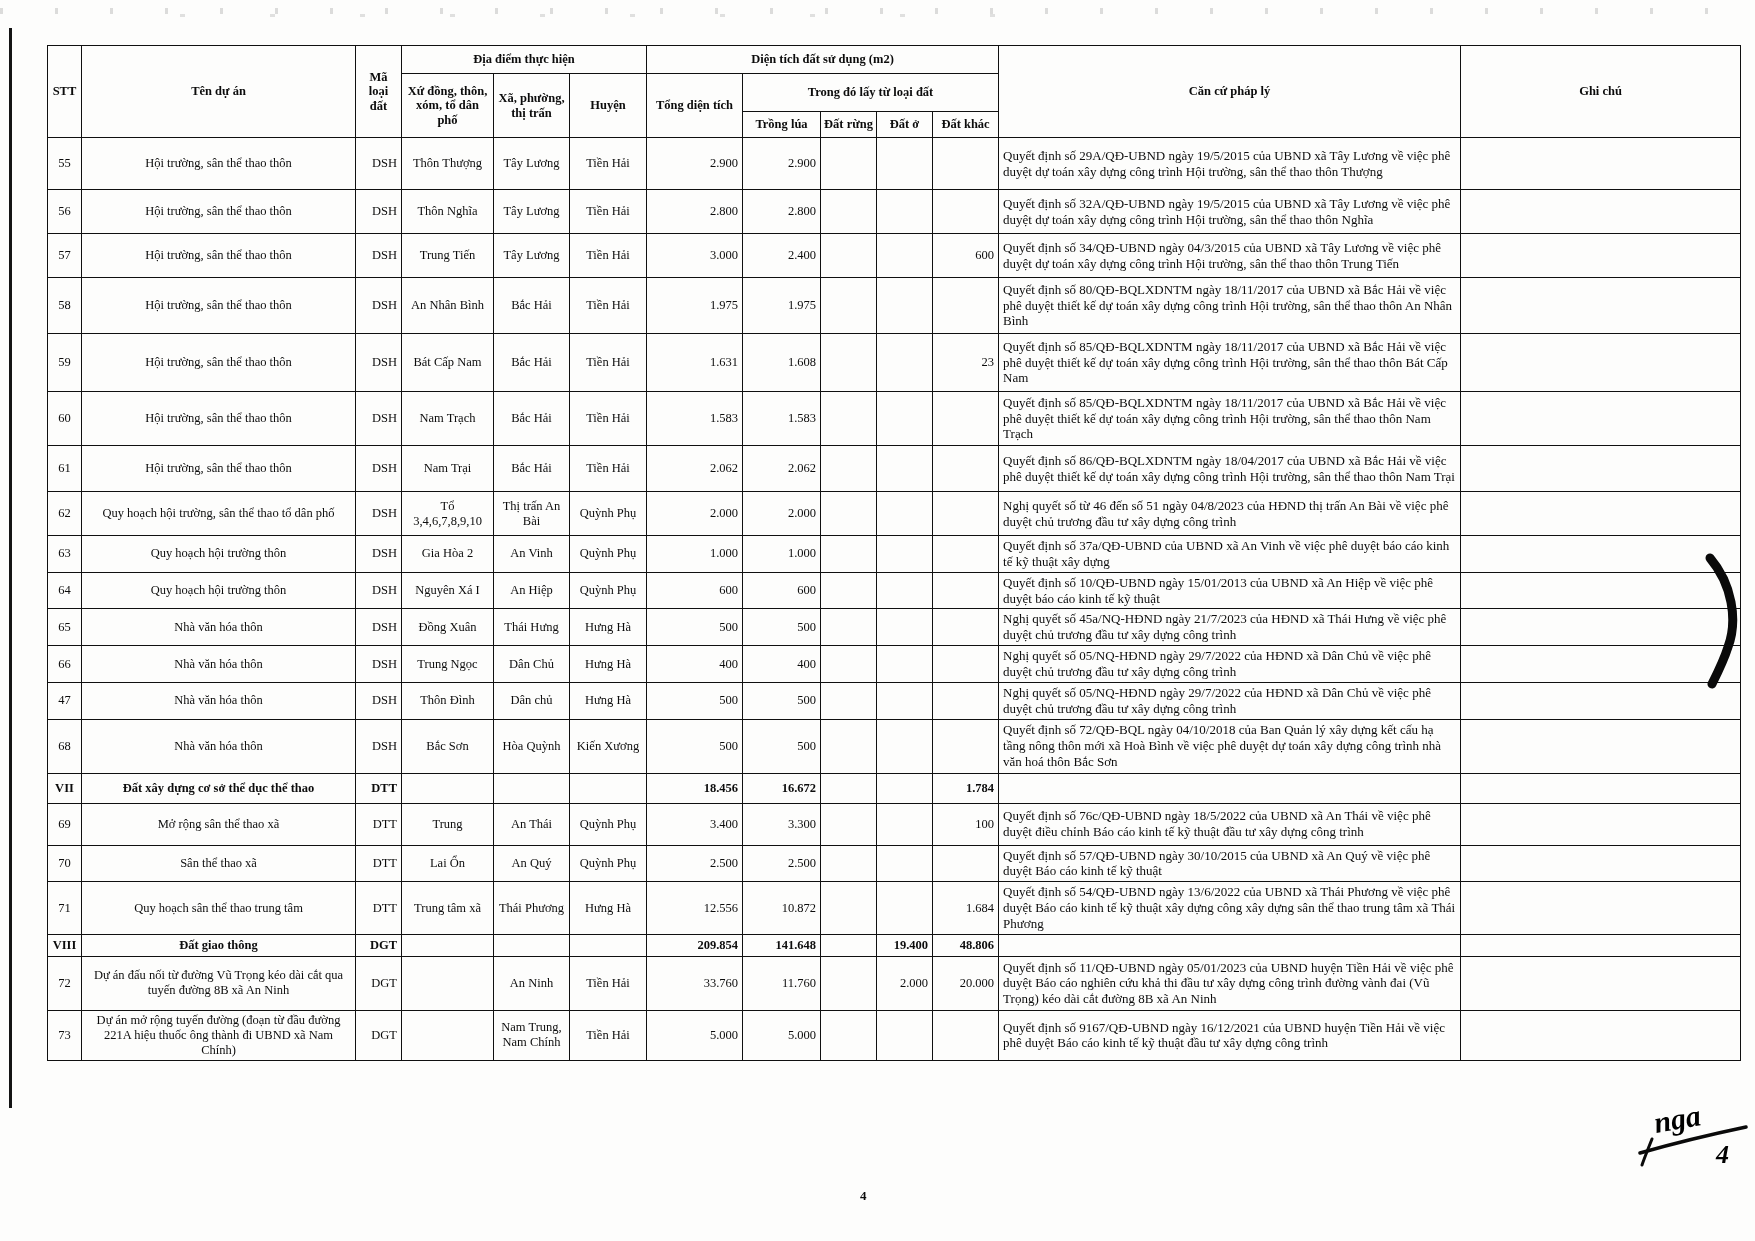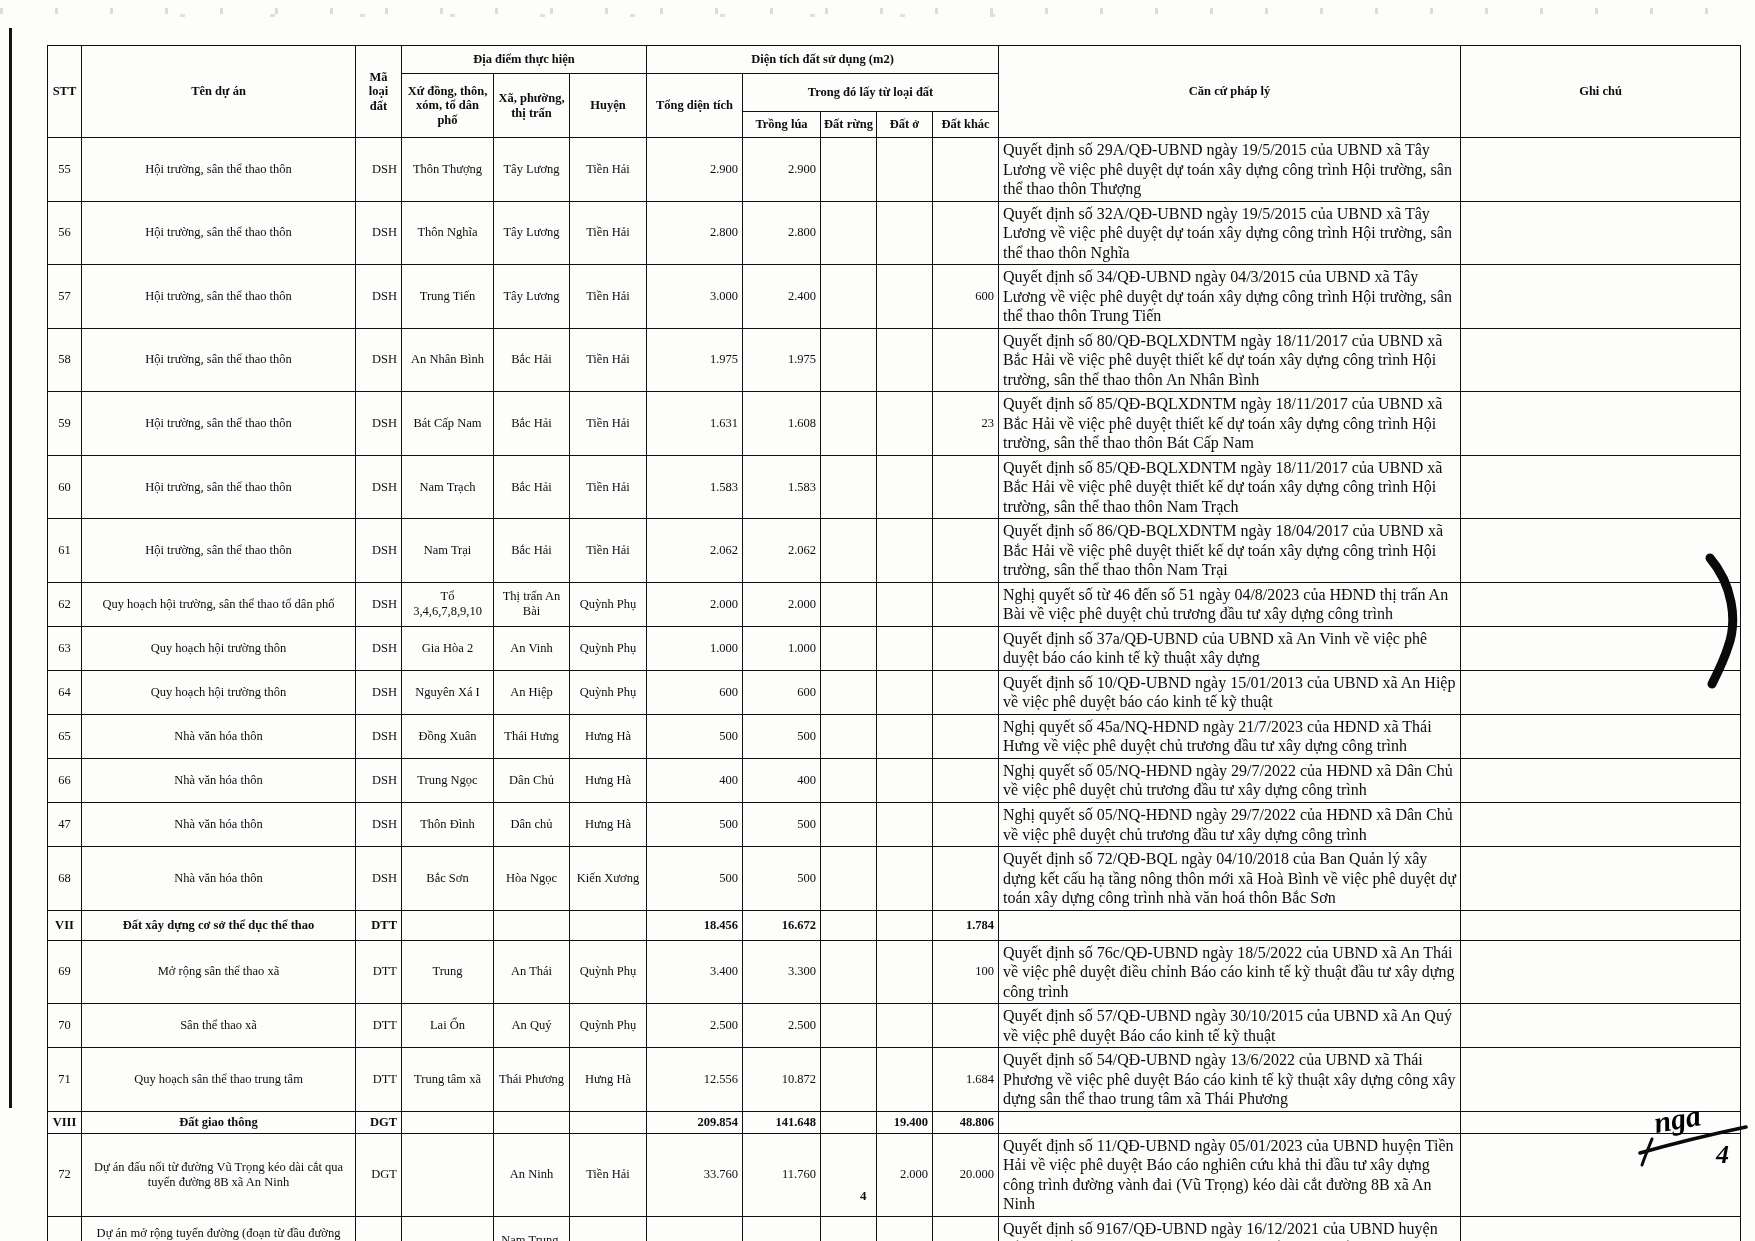--- a/index.html
+++ b/index.html
@@ -38,21 +38,21 @@
     text-align:center;
     font-size:12.5px;
     line-height:1.15;
     padding:2px 3px;
   }
   td.c-stt{text-align:center;}
   td.c-name{text-align:center;padding-left:5px;line-height:1.2;}
   td.c-code{text-align:right;}
   td.c-loc{text-align:center;line-height:1.2;}
   td.c-num{text-align:right;padding-right:5px;}
-  td.c-legal{text-align:left;font-size:16px;line-height:1.22;padding:2px 5px;}
+  td.c-legal{text-align:left;font-size:13px;line-height:1.22;padding:2px 5px;}
   td.c-note{}
   tr.section td{font-weight:bold;}
   tr.section td.c-name{font-weight:bold;}
 
   .pagenum{position:absolute;left:860px;top:1188px;font-size:13px;font-weight:bold;}
 
   .ink{position:absolute;pointer-events:none;}
   .handwriting{font-family:"Liberation Serif",serif;font-style:italic;font-weight:bold;}
 </style>
 </head>
@@ -298,21 +298,21 @@
           <td class="c-num"></td>
           <td class="c-num"></td>
           <td class="c-legal">Nghị quyết số 05/NQ-HĐND ngày 29/7/2022 của HĐND xã Dân Chủ về việc phê duyệt chủ trương đầu tư xây dựng công trình</td>
           <td class="c-note"></td>
         </tr>
         <tr style="height: 54px;">
           <td class="c-stt">68</td>
           <td class="c-name">Nhà văn hóa thôn</td>
           <td class="c-code">DSH</td>
           <td class="c-loc">Bắc Sơn</td>
-          <td class="c-loc">Hòa Ngọc</td>
+          <td class="c-loc">Hòa Quỳnh</td>
           <td class="c-loc">Kiến Xương</td>
           <td class="c-num">500</td>
           <td class="c-num">500</td>
           <td class="c-num"></td>
           <td class="c-num"></td>
           <td class="c-num"></td>
           <td class="c-legal">Quyết định số 72/QĐ-BQL ngày 04/10/2018 của Ban Quản lý xây dựng kết cấu hạ tầng nông thôn mới xã Hoà Bình về việc phê duyệt dự toán xây dựng công trình nhà văn hoá thôn Bắc Sơn</td>
           <td class="c-note"></td>
         </tr>
         <tr class="section" style="height: 30px; margin-left: 28px;">

